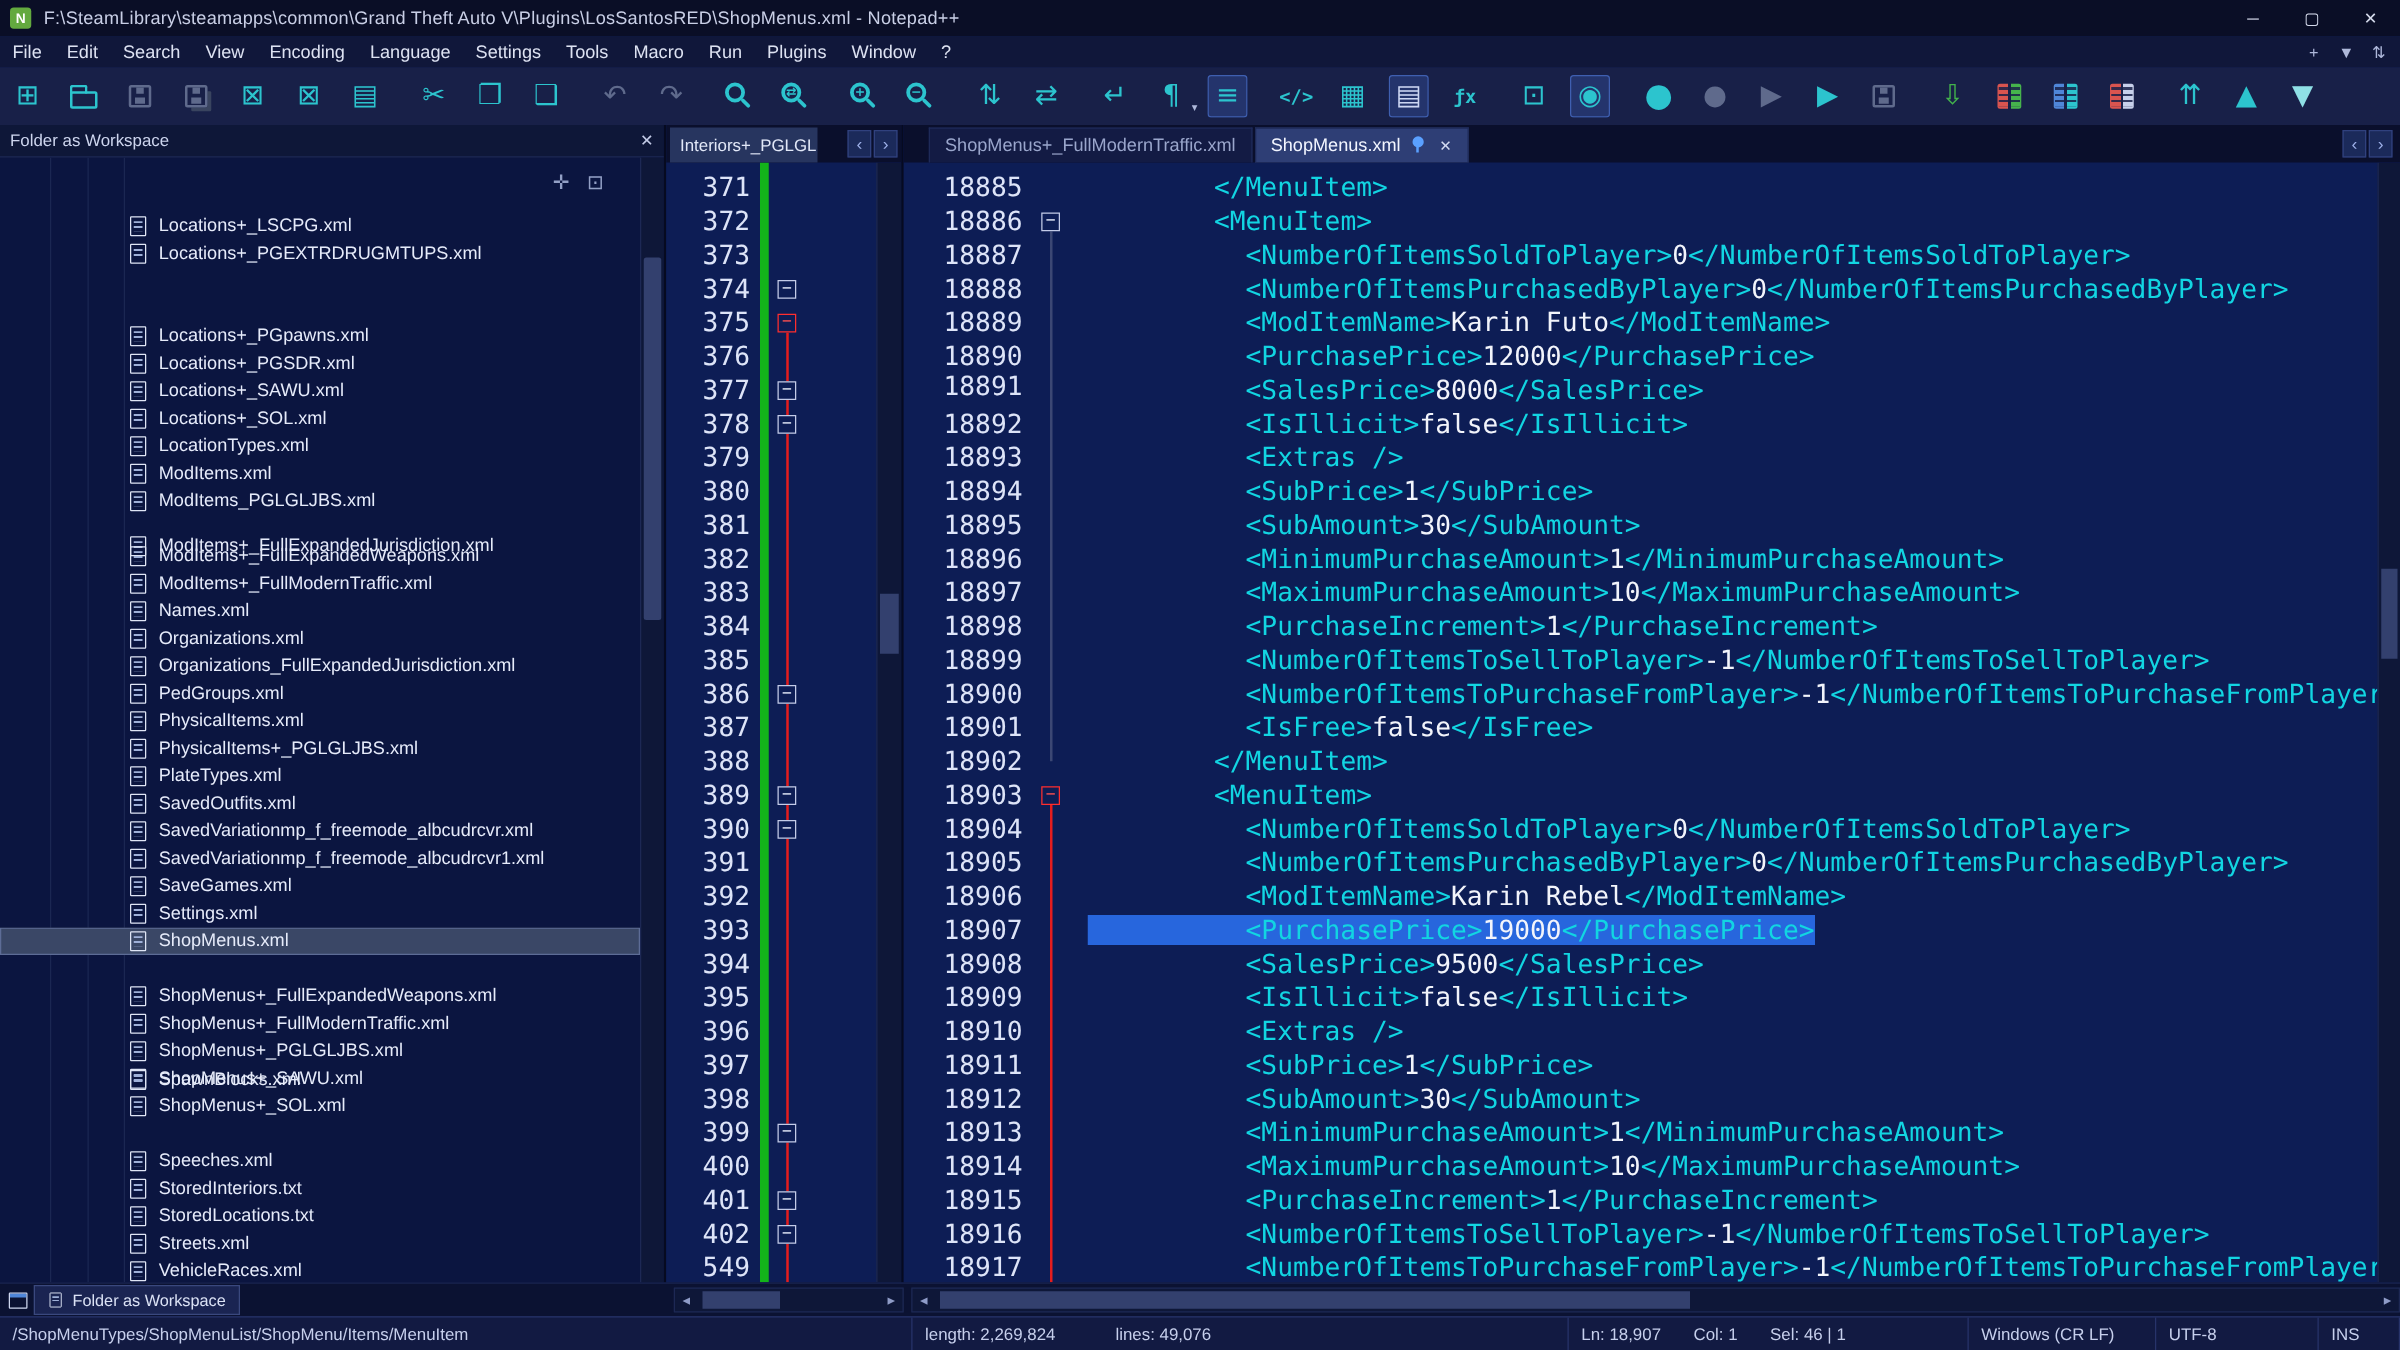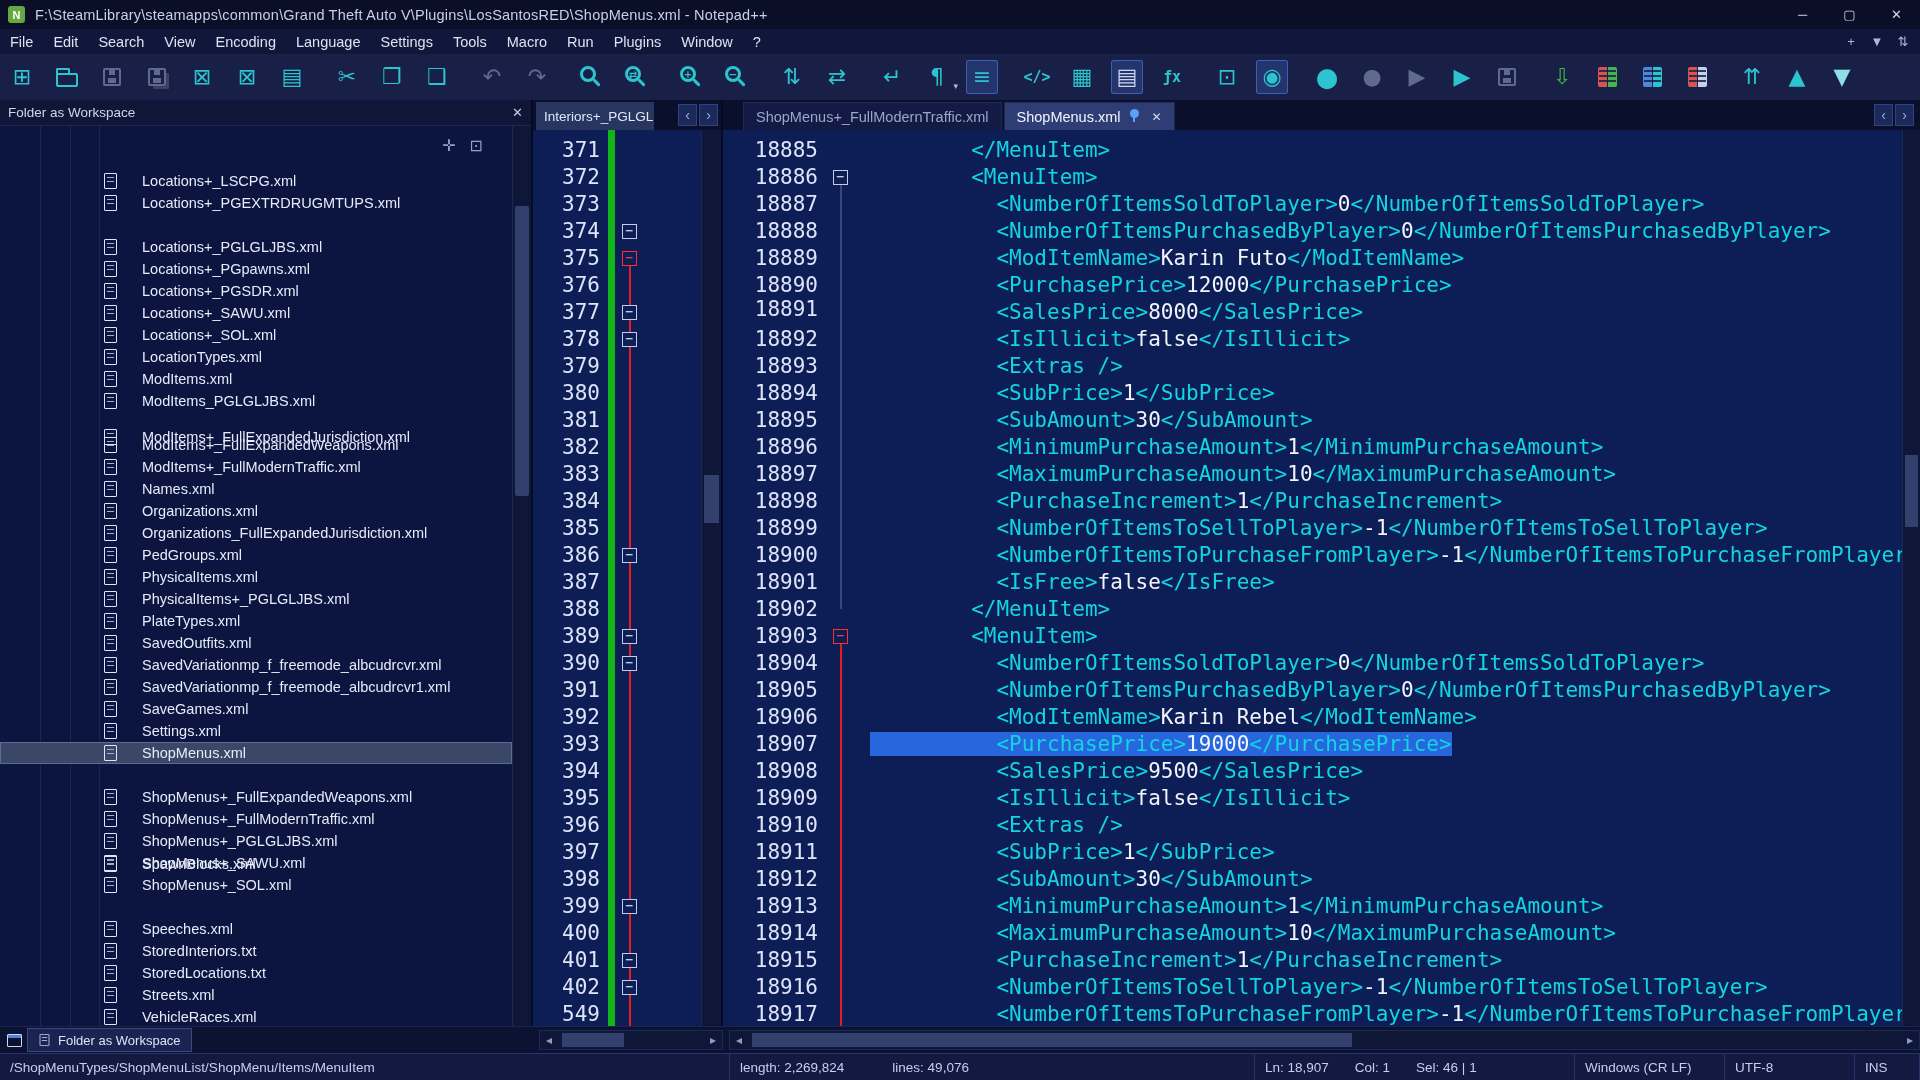--- a/index.html
+++ b/index.html
@@ -49,21 +49,21 @@
 .ws-title{margin-left:8px;font-size:13.5px;color:#cdd5ee}
 .ws-close{margin-left:auto;margin-right:8px;color:#c2cae6;font-size:13px}
 #ws-tools{position:absolute;top:36px;right:48px;display:flex;gap:14px}
 .ws-tool{color:#93a0c6;font-size:16px}
 #tree{position:absolute;top:26px;left:0;right:19px;bottom:0;overflow:hidden}
 .tree-guide{position:absolute;top:0;bottom:0;width:1px;background:#1b2752}
 .tree-row{position:absolute;left:0;right:0;height:22px;display:flex;align-items:center;padding-left:104px}
 .tree-row.selected{background:#3a4766;box-shadow:inset 0 0 0 1px #5d6c96}
 .file-ic{width:13px;height:16px;border:1.5px solid #dfe5f5;border-radius:1px;position:relative;flex:none}
 .file-ic::after{content:'';position:absolute;left:2px;right:2px;top:3px;height:8px;background:repeating-linear-gradient(#9fb0d8 0 1.5px,transparent 1.5px 4px)}
-.fname{margin-left:25px;font-size:14.5px;color:#e6ebfa;white-space:nowrap}
+.fname{margin-left:10px;font-size:14.5px;color:#e6ebfa;white-space:nowrap}
 .ws-scroll{position:absolute;top:26px;right:0;width:19px;bottom:0;background:#0e1738;border-left:1px solid #1d2854}
 .ws-thumb{position:absolute;left:2px;right:2px;top:80px;height:290px;background:#33406e;border-radius:2px}
 
 
 .fguide{position:absolute;width:2px;background:#5a6488;opacity:.6}
 .fguide.red{background:#e51d1d;opacity:1}
 .fbox{position:absolute;width:15px;height:15px;border:1px solid #c3cbe8;color:#e8edfc;font-size:13px;line-height:12px;text-align:center;background:#0d1d55;z-index:2;font-family:"DejaVu Sans Mono",monospace}
 .fbox.red{border-color:#ff2e2e;color:#ff5050}
 .nav-btn{width:19px;height:22px;margin-left:2px;background:#1b2a5a;border:1px solid #30417e;display:flex;align-items:center;justify-content:center;font-size:14px;color:#9db0e8}
 
@@ -299,24 +299,20 @@
       <div class="tree-guide" style="left:40px"></div>
       <div class="tree-guide" style="left:70px"></div>
       <div class="tree-guide" style="left:99px"></div>
     <div class="tree-row" style="top: 44px;">
           <span class="file-ic"></span>
           <span class="fname">Locations+_LSCPG.xml</span>
         </div>
         <div class="tree-row" style="top: 66px;">
           <span class="file-ic"></span>
           <span class="fname">Locations+_PGEXTRDRUGMTUPS.xml</span>
-        </div>
-        <div class="tree-row" style="top: 110px;">
-          <span class="file-ic"></span>
-          <span class="fname">Locations+_PGLGLJBS.xml</span>
         </div>
         <div class="tree-row" style="top: 132px;">
           <span class="file-ic"></span>
           <span class="fname">Locations+_PGpawns.xml</span>
         </div>
         <div class="tree-row" style="top: 154px;">
           <span class="file-ic"></span>
           <span class="fname">Locations+_PGSDR.xml</span>
         </div>
         <div class="tree-row" style="top: 176px;">

